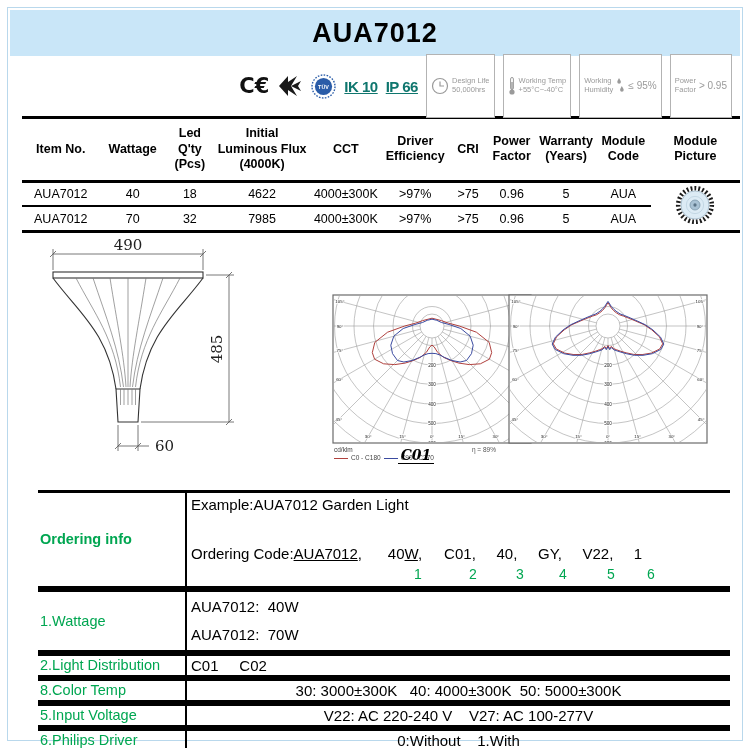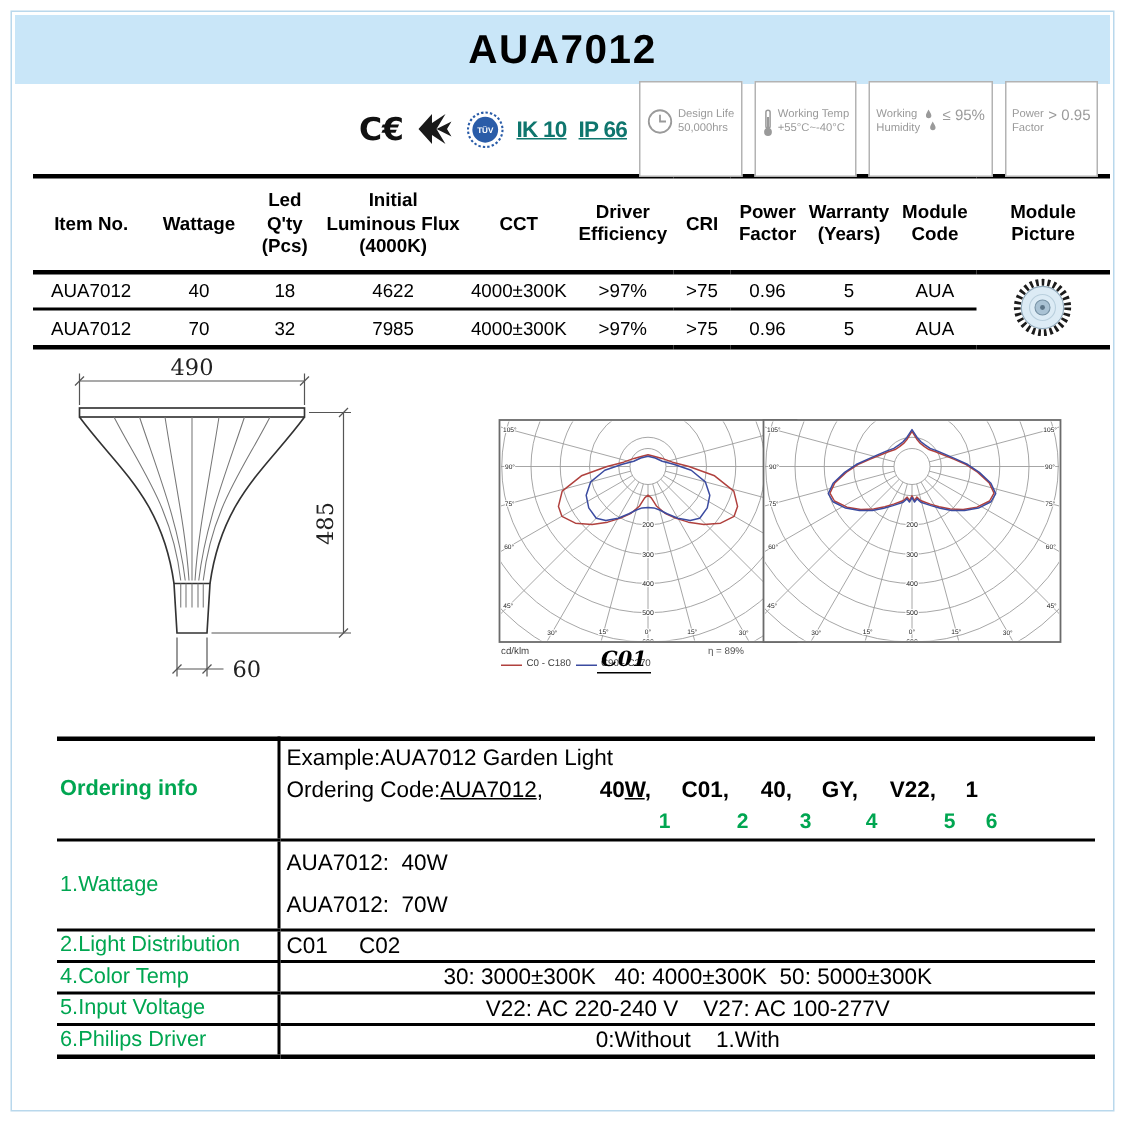--- a/index.html
+++ b/index.html
@@ -8,59 +8,59 @@
 
   
   .header-bar{margin:2px;height:46px;background:#c9e6f8;display:flex;align-items:center;justify-content:center;}
   .page-title{font-size:27px;font-weight:bold;letter-spacing:1px;}
 
   
   .cert-row{display:flex;justify-content:flex-end;align-items:center;gap:8px;margin:12px 10px 0 0;height:36px;}
   .ce-mark{font-family:"DejaVu Sans",sans-serif;font-weight:bold;font-size:21px;color:#111;}
   .ikip{font-weight:bold;font-size:15px;letter-spacing:-0.5px;color:#0f766e;white-space:pre;text-decoration:underline;}
   .cert-box{border:1px solid #b3b3b3;color:#9a9a9a;font-size:7.5px;line-height:1.15;height:28px;
-            display:flex;align-items:flex-start;gap:3px;padding:17px 4px;background:#fff;}
+            display:flex;align-items:center;gap:3px;padding:17px 4px;background:#fff;}
   .cert-box .big{font-size:10px;color:#9a9a9a;}
 
   
   table.spec{border-collapse:collapse;margin:12px 12px 0 14px;width:718px;
              border-top:3px solid #000;border-bottom:3px solid #000;}
   table.spec th{font-size:12.5px;font-weight:bold;white-space:pre-line;text-align:center;
                 padding:7px 1px;border-bottom:3px solid #000;line-height:1.25;}
   table.spec td{font-size:12.5px;text-align:center;padding:2px 1px;}
   table.spec tr.r1 td{border-bottom:2px solid #000;}
   table.spec td.pic{border-bottom:none;}
 
   
-  .mid{display:flex;align-items:center;margin:4px 0 0 20px;}
+  .mid{display:flex;align-items:flex-end;margin:4px 0 0 20px;}
   .draw-wrap{width:300px;}
   .charts{display:flex;gap:8px;margin-top:26px;margin-left:4px;}
   .chart{width:168px;}
   .chart svg{display:block;width:200px;height:152px;}
   .chart-footer{position:relative;height:30px;}
   .legend-block{position:absolute;left:2px;top:0;font-size:6.5px;color:#444;line-height:1.3;}
   .legend-line{display:flex;align-items:center;gap:3px;}
   .swatch{display:inline-block;width:14px;height:0;border-top:1.6px solid #888;}
   .chart-title{position:absolute;left:0;right:0;top:1px;text-align:center;
                font-family:"DejaVu Serif",serif;font-style:italic;font-weight:bold;font-size:14px;}
   .chart-title span{border-bottom:1.2px solid #000;padding:0 3px;}
   .eff{position:absolute;right:4px;top:0;font-size:6.5px;color:#555;}
 
   
   table.ordering{border-collapse:collapse;margin:14px 0 0 30px;width:692px;border-top:3px solid #000;}
-  table.ordering td{border-bottom:2px solid #000000;vertical-align:middle;}
+  table.ordering td{border-bottom:6px solid #000000;vertical-align:middle;}
   table.ordering tr.last td{border-bottom:3px solid #000;}
   td.lab{color:#00a651;width:143px;font-size:14.5px;padding:1px 2px;}
   td.lab.bold{font-weight:bold;text-align:left;}
   td.val{border-left:2px solid #000;font-size:15px;padding:1px 4px;}
   .pre{white-space:pre;}
   .center{text-align:center;}
   .code-line{display:flex;align-items:baseline;white-space:pre;}
-  .code-prefix{white-space:pre;}
-  .tok{display:inline-block;text-align:right;white-space:pre;font-weight:bold;}
+  .code-prefix{white-space:pre;margin-top:28px;}
+  .tok{display:inline-block;text-align:center;white-space:pre;}
   .t1{width:58px;} .t2{width:52px;} .t3{width:42px;} .t4{width:44px;} .t5{width:52px;} .t6{width:28px;}
   .digits-row{display:flex;color:#00a651;font-size:14px;}
   .digits-spacer{display:inline-block;width:198px;}
   .u{text-decoration:underline;}
   .ord-line{line-height:21px;}
   .watt-line{line-height:28px;}
 </style>
 </head>
 <body>
 
@@ -409,21 +409,21 @@
       <td class="val">
         <div class="watt-line pre">AUA7012:  40W</div>
         <div class="watt-line pre">AUA7012:  70W</div>
       </td>
     </tr>
     <tr>
       <td class="lab">2.Light Distribution</td>
       <td class="val pre">C01     C02</td>
     </tr>
     <tr>
-      <td class="lab">4.Color Temp</td>
+      <td class="lab">8.Color Temp</td>
       <td class="val pre center">30: 3000±300K   40: 4000±300K  50: 5000±300K</td>
     </tr>
     <tr>
       <td class="lab">5.Input Voltage</td>
       <td class="val pre center">V22: AC 220-240 V    V27: AC 100-277V</td>
     </tr>
     <tr class="last">
       <td class="lab">6.Philips Driver</td>
       <td class="val pre center">0:Without    1.With</td>
     </tr>

